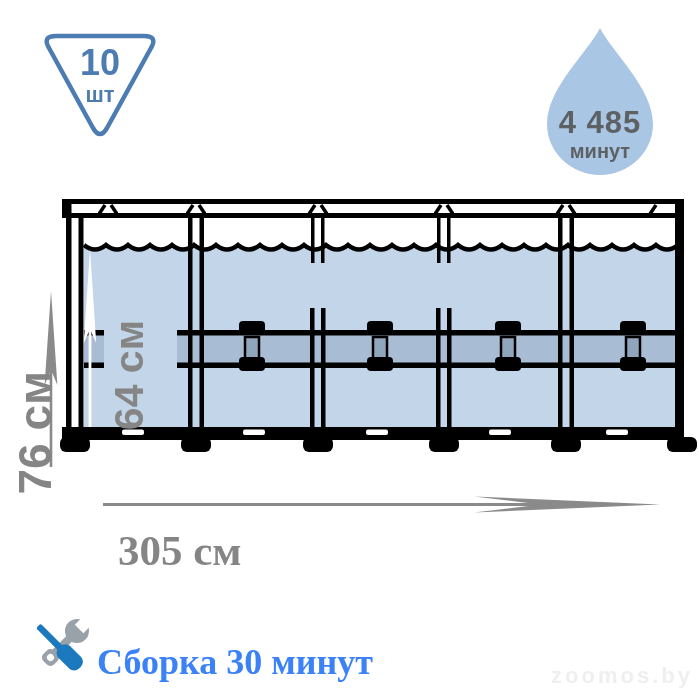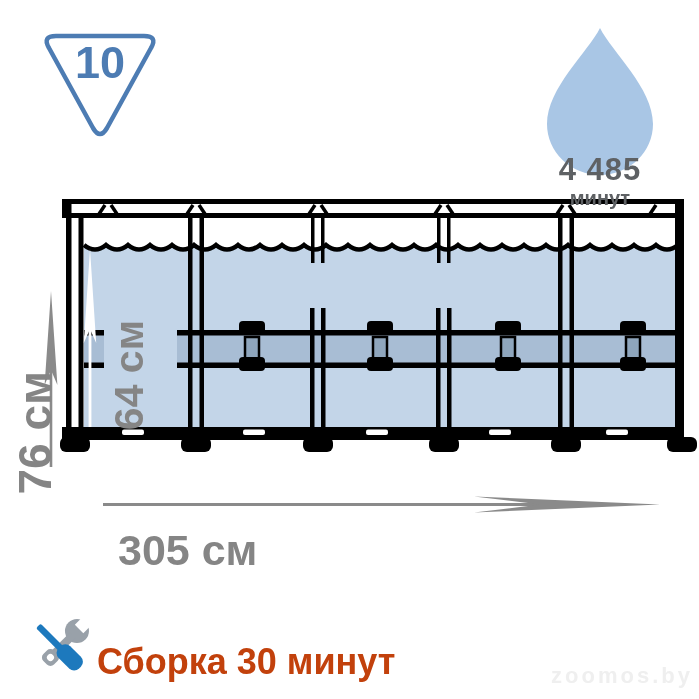--- a/index.html
+++ b/index.html
@@ -1,34 +1,34 @@
 <!DOCTYPE html>
 <html><head>
 <meta charset="utf-8">
 <style>
   html,body{margin:0;padding:0;background:#ffffff;}
   body{width:699px;height:699px;position:relative;overflow:hidden;
        font-family:"Liberation Sans","DejaVu Sans",sans-serif;}
   .layer{position:absolute;left:0;top:0;}
-  .txt{position:absolute;color:#858585;font-weight:bold;z-index:5;}
+  .txt{position:absolute;color:#858585;font-weight:bold;z-index:5;font-family:Liberation Serif, serif;}
   .vwrap{position:absolute;display:flex;align-items:center;justify-content:center;z-index:5;}
   .vtext{writing-mode:vertical-rl;transform:rotate(180deg);color:#858585;font-weight:bold;white-space:nowrap;}
   .badge-text{position:absolute;left:32px;top:44px;width:136px;text-align:center;color:#4d7cb3;font-weight:bold;z-index:5;}
   .badge-l1{font-size:26px;line-height:28px;}
-  .badge-l2{font-size:45px;line-height:38px;}
+  .badge-l2{font-size:36px;line-height:38px;}
   .badge-l3{font-size:22px;line-height:26px;}
-  .drop-text{position:absolute;left:538px;top:106px;width:124px;text-align:center;color:#5e6164;font-weight:bold;z-index:5;margin-top:47px;}
+  .drop-text{position:absolute;left:538px;top:106px;width:124px;text-align:center;color:#5e6164;font-weight:bold;z-index:5;}
   .drop-value{font-size:31px;line-height:33px;letter-spacing:1px;}
   .drop-unit{font-size:20px;line-height:24px;}
   .label-76{left:6px;top:340px;width:58px;height:185px;}
   .label-76 .vtext{font-size:46px;}
   .label-64{left:100px;top:300px;width:58px;height:150px;}
   .label-64 .vtext{font-size:41px;}
   .label-305{left:118px;top:526px;font-size:43px;}
-  .assembly-label{left:97px;top:641px;font-size:36px;color:#c2410c;}
+  .assembly-label{left:97px;top:641px;font-size:36px;color:#3b82f6;}
   .watermark{position:absolute;right:6px;bottom:10px;font-size:22px;font-weight:bold;
              letter-spacing:3px;color:#efefef;z-index:6;}
 </style>
 </head>
 <body>
 
 <svg class="layer" width="699" height="699" viewBox="0 0 699 699">
 
   <g>
     <path d="M56,36 L144,36 Q158,36 151,48 L107,128 Q100,140 93,128 L49,48 Q42,36 56,36 Z" fill="#ffffff" stroke="#4d7cb3" stroke-width="4.5" stroke-linejoin="round"></path>
@@ -175,20 +175,21 @@
     </g>
     <g fill="#1d79bd" transform="rotate(-45 60 648)">
       <rect x="57" y="617" width="6.5" height="32" rx="2"></rect>
       <rect x="52" y="647" width="16.5" height="29" rx="7"></rect>
     </g>
   </g>
 </svg>
 
 <div class="badge-text">
   <div class="badge-l2">10</div>
+  <div class="badge-l3">шт</div>
 </div>
 
 <div class="drop-text">
   <div class="drop-value">4 485</div>
   <div class="drop-unit">минут</div>
 </div>
 
 <div class="vwrap label-76">
   <span class="vtext">76 см</span>
 </div>

